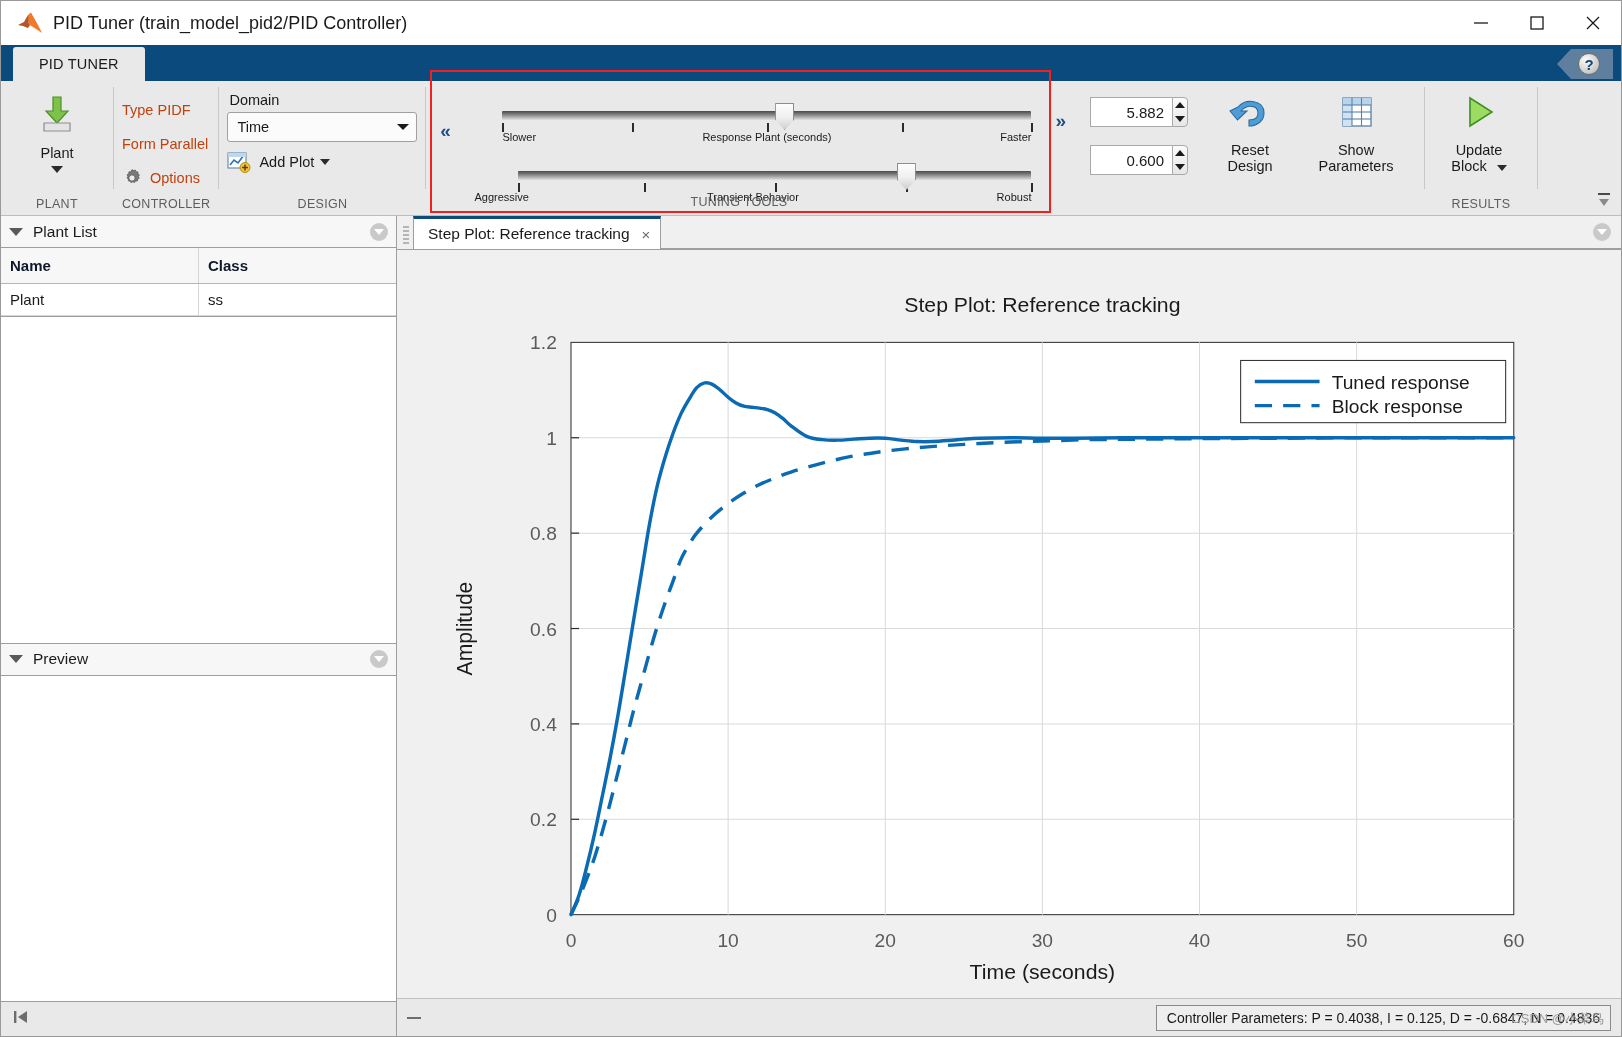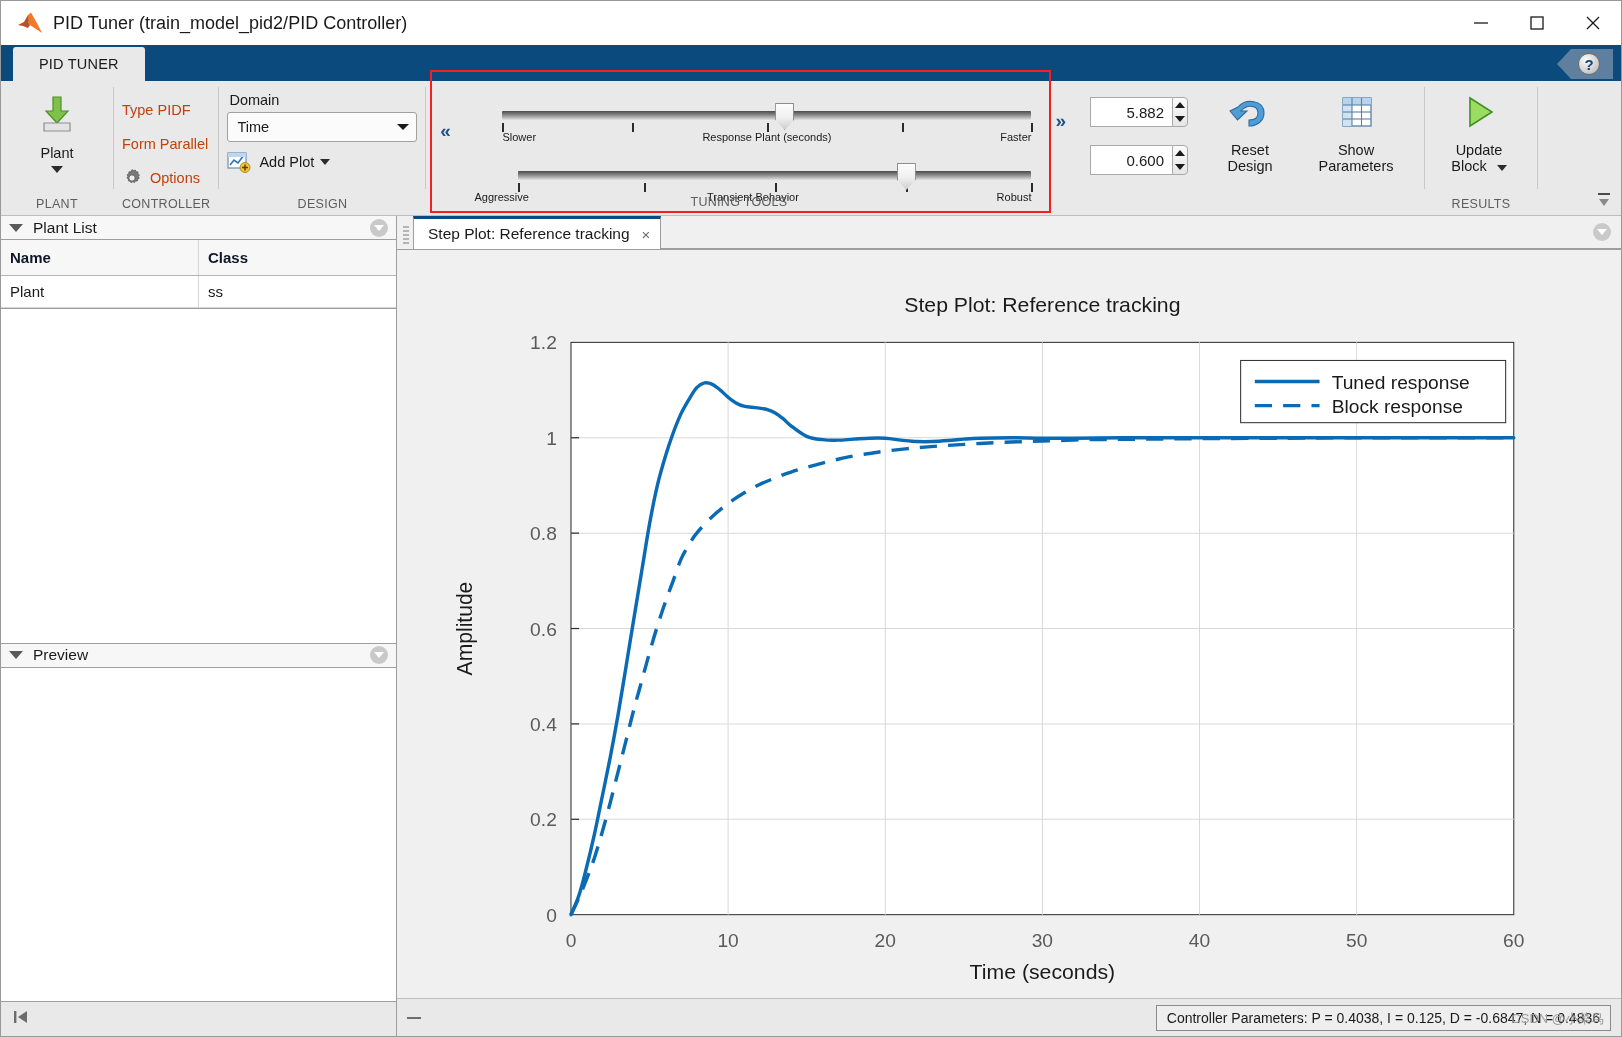--- a/index.html
+++ b/index.html
@@ -187,21 +187,21 @@
     display: flex; align-items: center; justify-content: center; color: #4a4a4a;
   }
 
   
   .body { flex: 1 1 auto; display: flex; min-height: 0; }
 
   
   .leftpanel { width: 396px; flex: none; display: flex; flex-direction: column; background: #f0f0f0;
                border-right: 1px solid #9e9e9e; }
   .panel-head {
-    height: 24px; background: #f7f7f7; border-bottom: 1px solid #9e9e9e;
+    height: 32px; background: #f7f7f7; border-bottom: 1px solid #9e9e9e;
     display: flex; align-items: center; padding: 0 8px;
   }
   .panel-head .tri {
     width:0;height:0;margin-right:10px;
     border-left:7px solid transparent;border-right:7px solid transparent;border-top:8px solid #5a5a5a;
   }
   .panel-head .ptitle { font-size: 15.5px; color: #1a1a1a; flex: 1 1 auto; }
   .circbtn {
     width: 18px; height: 18px; border-radius: 50%; background: #c9c9c9;
     display: flex; align-items: center; justify-content: center;

